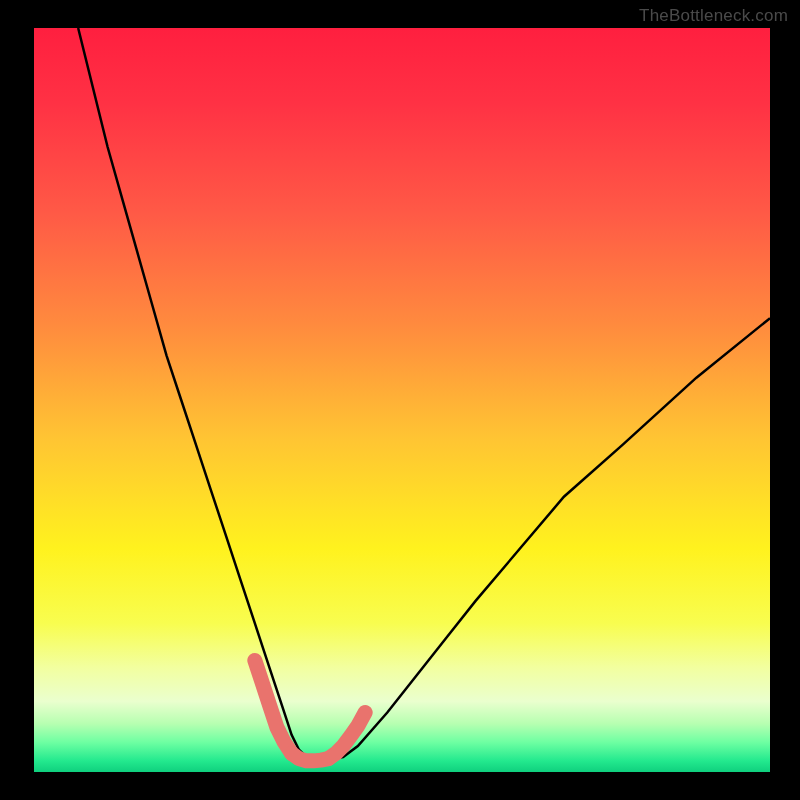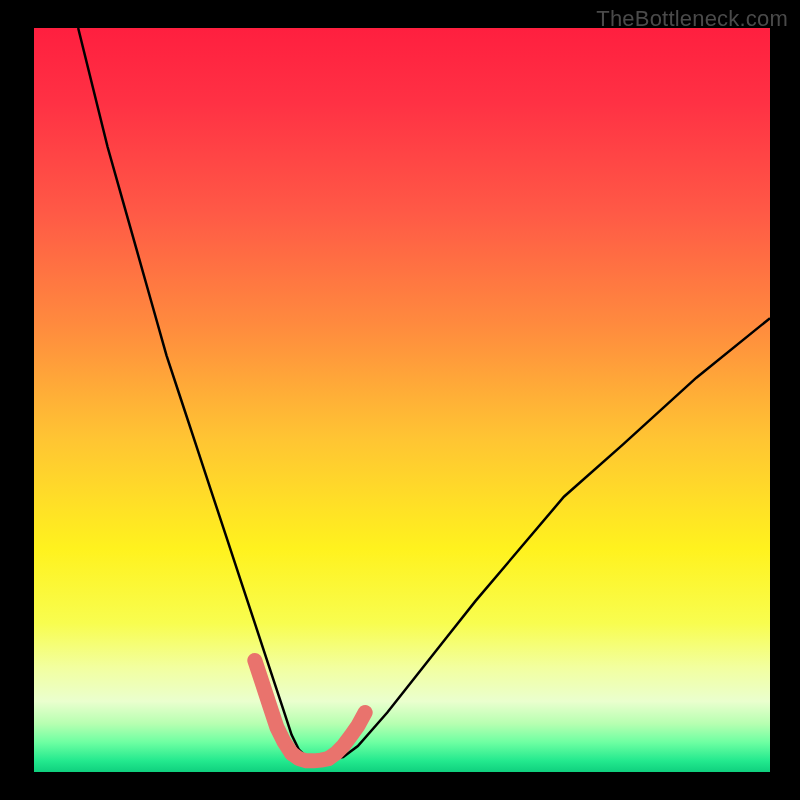--- a/index.html
+++ b/index.html
@@ -14,21 +14,21 @@
   .stage {
     position: relative;
     width: 800px;
     height: 800px;
   }
   .watermark {
     position: absolute;
     top: 6px;
     right: 12px;
     color: #4a4a4a;
-    font-size: 22px;
+    font-size: 17px;
     font-weight: 500;
     letter-spacing: 0.2px;
     z-index: 10;
   }
   svg.plot {
     position: absolute;
     top: 0;
     left: 0;
     width: 800px;
     height: 800px;

